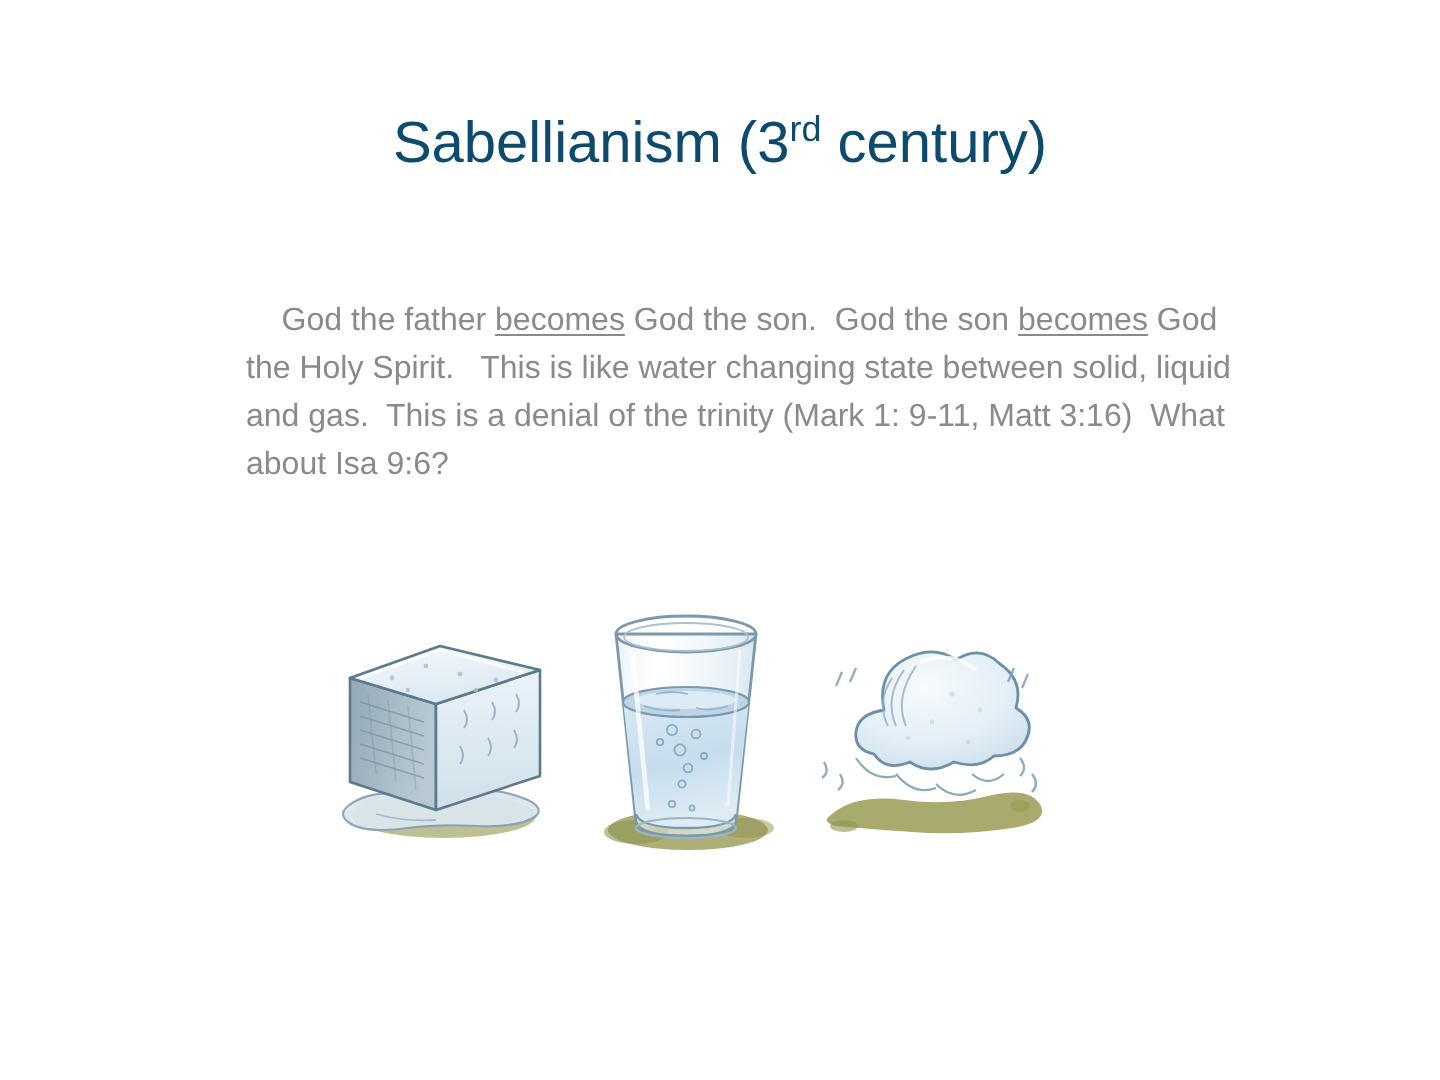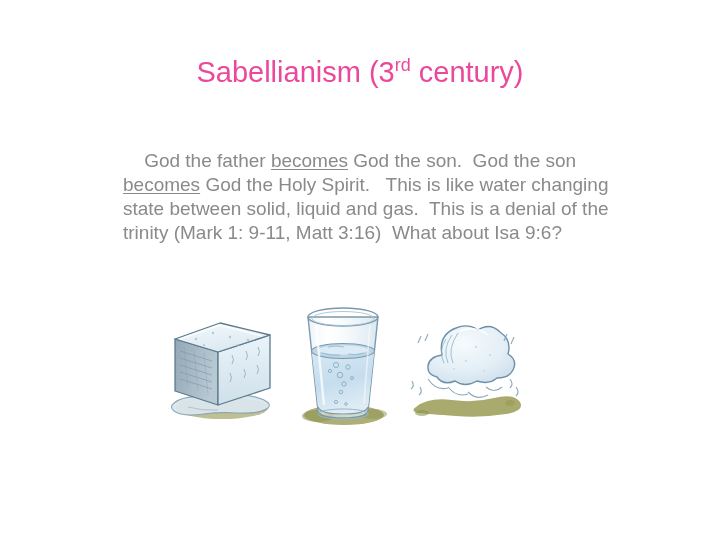--- a/index.html
+++ b/index.html
@@ -23,38 +23,38 @@
 
   
   #slide-title {
     position: absolute;
     left: 40px;
     top: 55px;
     width: 640px;
     text-align: center;
     font-size: 29px;
     line-height: 34px;
-    color: #ec4899;
+    color: #0c4a6e;
     font-weight: 400;
     letter-spacing: 0px;
     white-space: nowrap;
   }
   #slide-title .sup {
     font-size: 0.62em;
     vertical-align: super;
     line-height: 0;
   }
 
   
   #body-text {
     position: absolute;
     left: 123px;
     top: 125px;
     width: 500px;
-    font-size: 19px;
+    font-size: 16px;
     line-height: 24px;
     color: #8a8a8a;
     font-weight: 400;
     white-space: pre-wrap;
     word-spacing: 0px;
   }
   #body-text .u {
     text-decoration: underline;
     text-underline-offset: 2px;
   }

